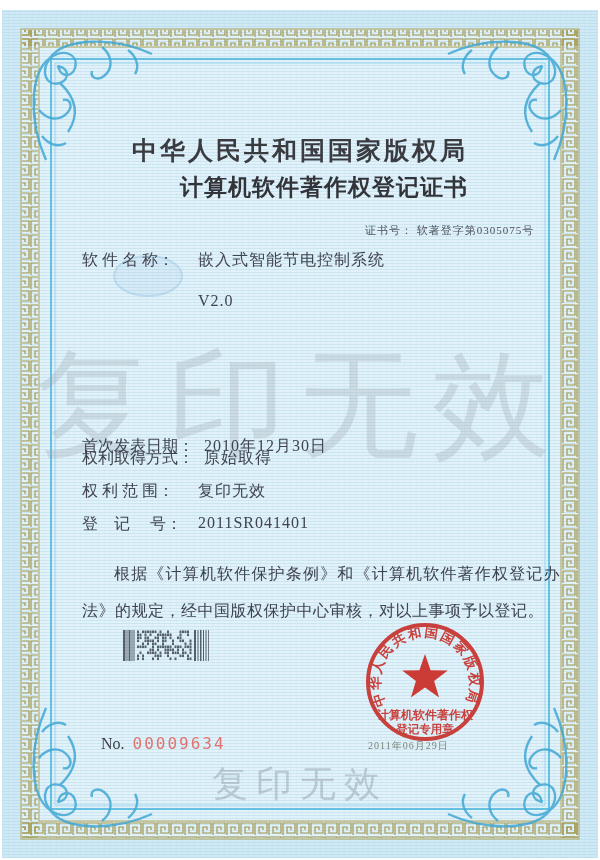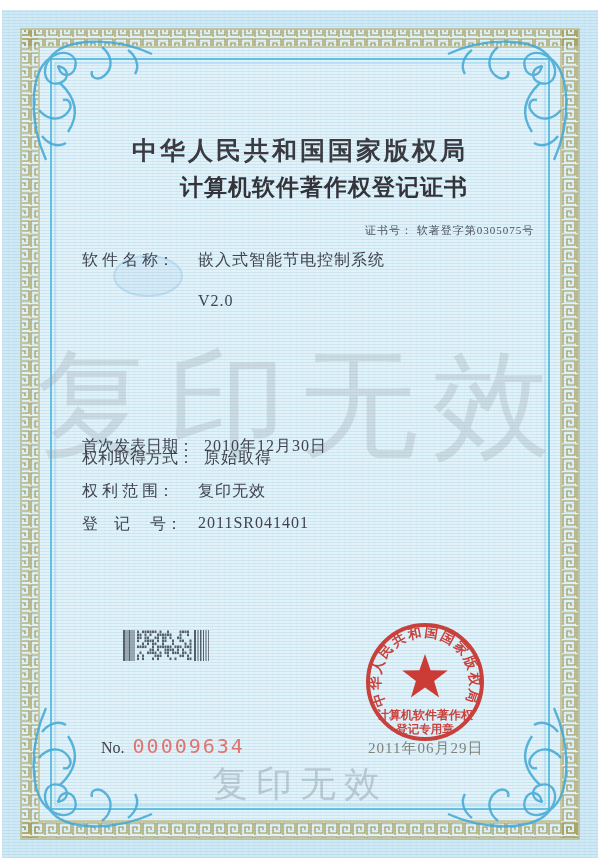--- a/index.html
+++ b/index.html
@@ -29,22 +29,22 @@
   .frow{position:absolute;left:80px;font-size:16px;color:#3f4450;white-space:nowrap;}
   .flabel{display:inline-block;min-width:106px;vertical-align:top;}
   .fvalue{display:inline-block;margin-left:6px;letter-spacing:1px;vertical-align:top;}
   .fvalue .line2{margin-top:21px;}
   
   .statement{position:absolute;left:80px;top:545px;width:478px;font-size:16px;line-height:37px;
              color:#3e4350;text-indent:2em;text-align:justify;letter-spacing:.5px;}
   
   .serial{position:absolute;left:99px;top:724px;font-size:16px;color:#3c3f48;}
   .serial .num{color:#e0736f;letter-spacing:2px;margin-left:8px;
-               font-family:"DejaVu Sans Mono","Liberation Mono",monospace;font-size:20px;}
-  .issue-date{position:absolute;left:366px;top:729px;font-size:15px;color:#7f8378;letter-spacing:1px;}
+               font-family:"DejaVu Sans Mono","Liberation Mono",monospace;font-size:16px;}
+  .issue-date{position:absolute;left:366px;top:729px;font-size:10px;color:#7f8378;letter-spacing:1px;}
   svg.barcode{position:absolute;left:121px;top:619px;}
   svg.seal{position:absolute;left:347px;top:594px;opacity:.93;}
 </style>
 </head>
 <body>
 
 <div class="page">
   <div class="cert">
 
     <svg class="frame" width="596" height="848" viewBox="0 0 596 848">
@@ -118,20 +118,21 @@
     </div>
     <div class="frow" style="top:471px">
       <span class="flabel">权 利 范 围：</span>
       <span class="fvalue">复印无效</span>
     </div>
     <div class="frow" style="top:504px">
       <span class="flabel">登　记　 号：</span>
       <span class="fvalue">2011SR041401</span>
     </div>
 
+    <div class="statement">根据《计算机软件保护条例》和《计算机软件著作权登记办法》的规定，经中国版权保护中心审核，对以上事项予以登记。</div>
 
     <svg class="barcode" width="92" height="34" viewBox="0 0 92 34">
         <rect x="0" y="1" width="2.5" height="31" fill="#424c59" opacity="0.88"></rect>
         <rect x="3.5" y="1" width="1" height="31" fill="#424c59" opacity="0.88"></rect>
         <rect x="5.5" y="1" width="2" height="31" fill="#424c59" opacity="0.88"></rect>
         <rect x="8.5" y="1" width="1" height="31" fill="#424c59" opacity="0.88"></rect>
         <rect x="10.5" y="1" width="1" height="31" fill="#424c59" opacity="0.88"></rect>
         <rect x="14" y="1.5" width="2" height="2.6" fill="#424c59" opacity="0.88"></rect>
         <rect x="19" y="1.5" width="2" height="2.6" fill="#424c59" opacity="0.88"></rect>
         <rect x="21.5" y="1.5" width="2" height="2.6" fill="#424c59" opacity="0.88"></rect>

